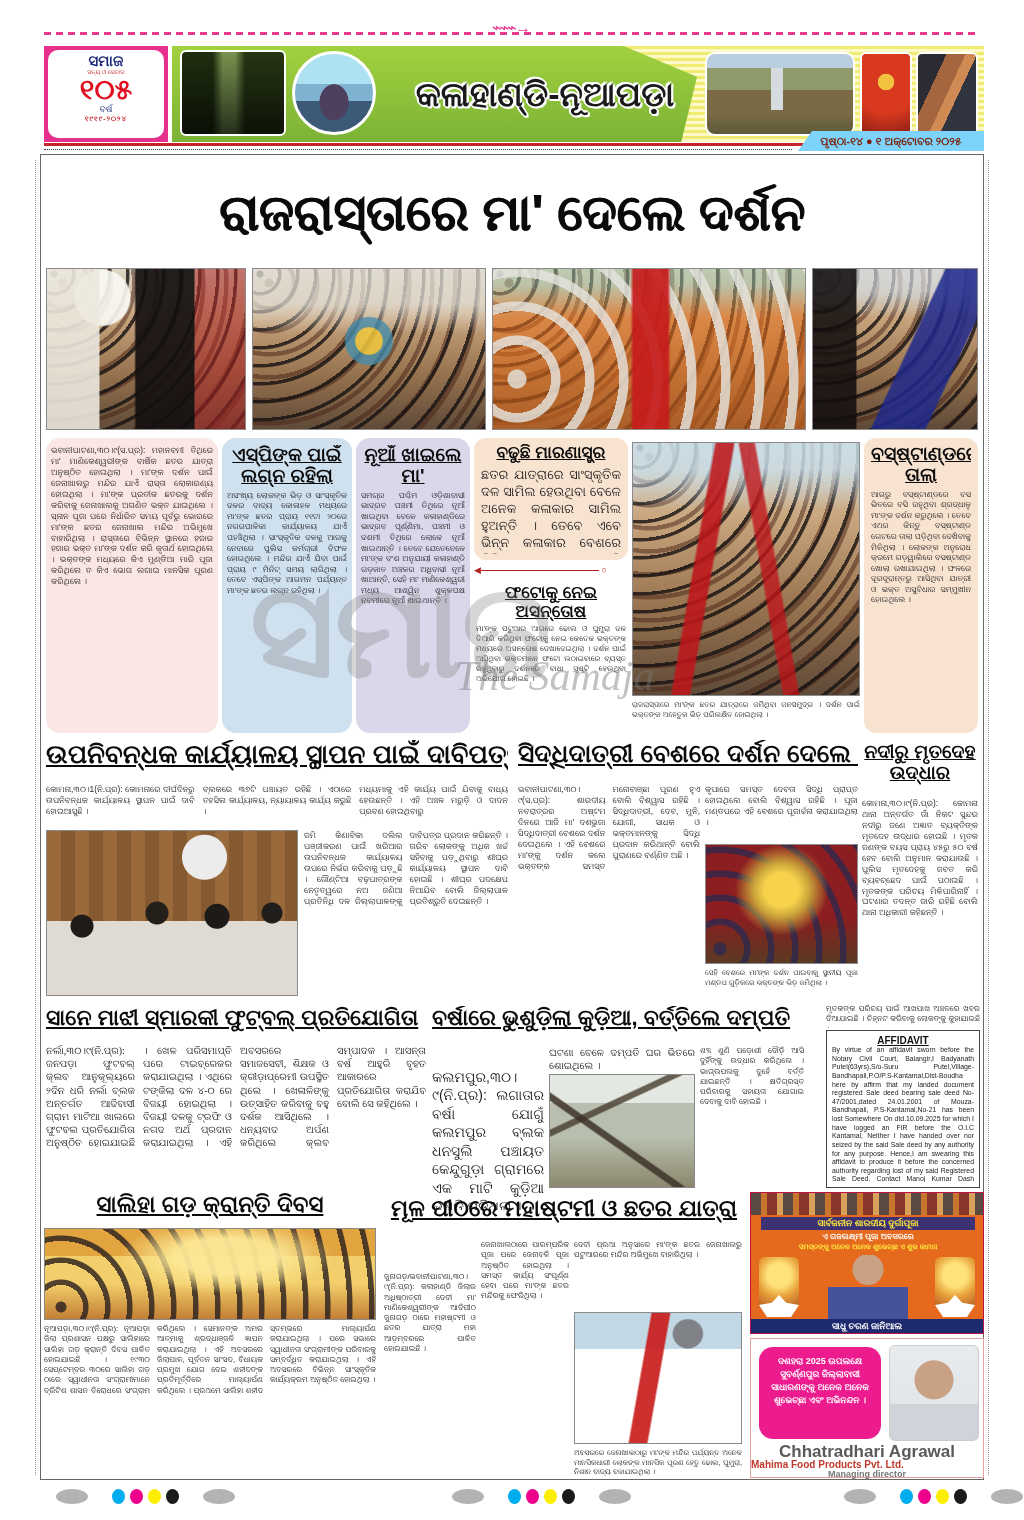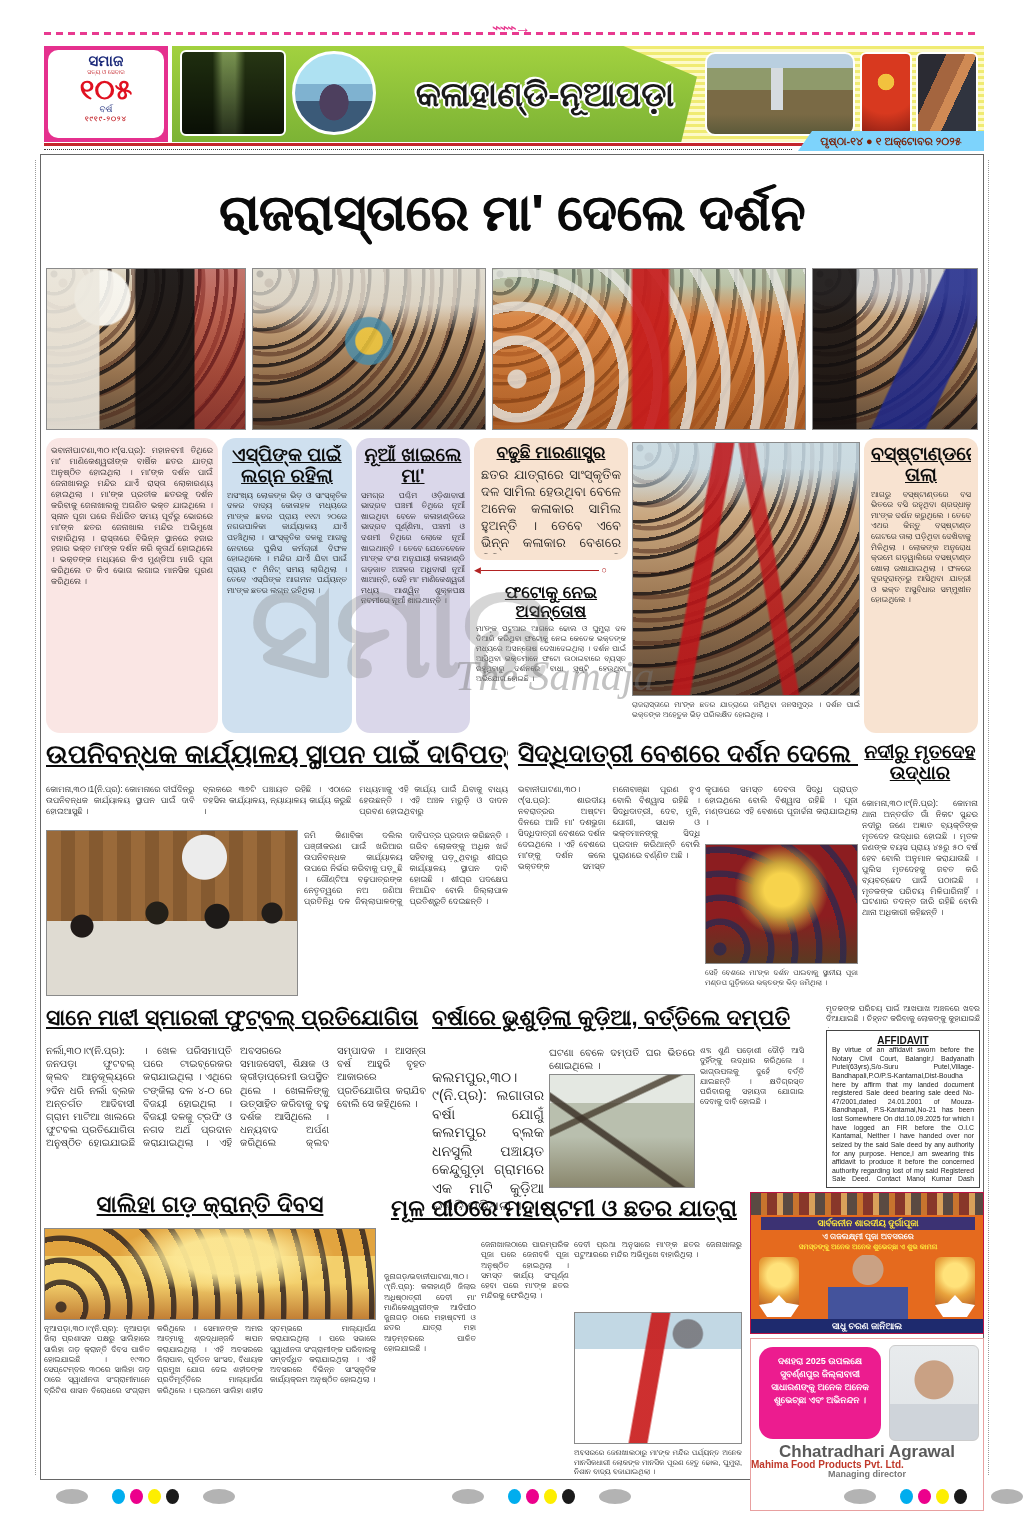--- a/index.html
+++ b/index.html
@@ -184,21 +184,21 @@
   .ad-pol-l3 { position:absolute; left:6px; top:50px; width:222px; font-size:7px; font-weight:bold; color:#ffe93c; text-align:center; }
   .ad-pol-deity { position:absolute; top:64px; width:40px; height:52px; border-radius:6px;
     background:radial-gradient(circle at 50% 35%,#ffe27a 0 30%,#e8a23c 55%,#b3541e 100%); }
   .ad-pol-lotus { position:absolute; top:102px; width:40px; height:22px; background:#fff;
     clip-path:polygon(50% 0,68% 35%,100% 45%,80% 100%,20% 100%,0 45%,32% 35%); }
   .ad-pol-man { position:absolute; left:77px; top:62px; width:80px; height:66px; background:
     radial-gradient(circle at 50% 22%,#caa183 0 15px,rgba(0,0,0,0) 16px),
     linear-gradient(180deg,rgba(0,0,0,0) 0 32px,#44539c 32px 100%); }
   .ad-pol-name { position:absolute; left:0; bottom:0; width:100%; height:14px; background:#1e2a6e;
     color:#fff; font-size:9px; font-weight:bold; text-align:center; line-height:14px; }
-  .ad-agr { left:750px; top:1338px; width:234px; height:173px; background:#fff; border:1px solid #e8a0a0; }
+  .ad-agr { left:750px; top:1338px; width:234px; height:140px; background:#fff; border:1px solid #e8a0a0; }
   .ad-agr-bubble { position:absolute; left:8px; top:8px; width:122px; height:92px; background:#ec1c8f;
     border-radius:14px; color:#fff; font-size:9px; font-weight:bold; text-align:center; padding:8px 6px;
     line-height:1.45; overflow:hidden; }
   .ad-agr-photo { position:absolute; left:138px; top:6px; width:90px; height:96px; border:1px solid #ccc; border-radius:6px;
     background:radial-gradient(circle at 50% 36%,#c9a184 0 19px,rgba(0,0,0,0) 20px),
     linear-gradient(180deg,rgba(0,0,0,0) 0 62%,#cfd4da 62% 100%),
     linear-gradient(180deg,#e8ebed,#dfe3e6); }
   .ad-agr-name { position:absolute; left:0; top:104px; width:100%; font-size:17px; font-weight:bold; color:#5a5a5a; text-align:center; line-height:1; }
   .ad-agr-co { position:absolute; left:0; top:121px; width:100%; font-size:10px; font-weight:bold; color:#c0392b; text-align:left; line-height:1; }
   .ad-agr-role { position:absolute; left:0; top:131px; width:100%; font-size:9px; font-weight:bold; color:#777; text-align:center; line-height:1; }

